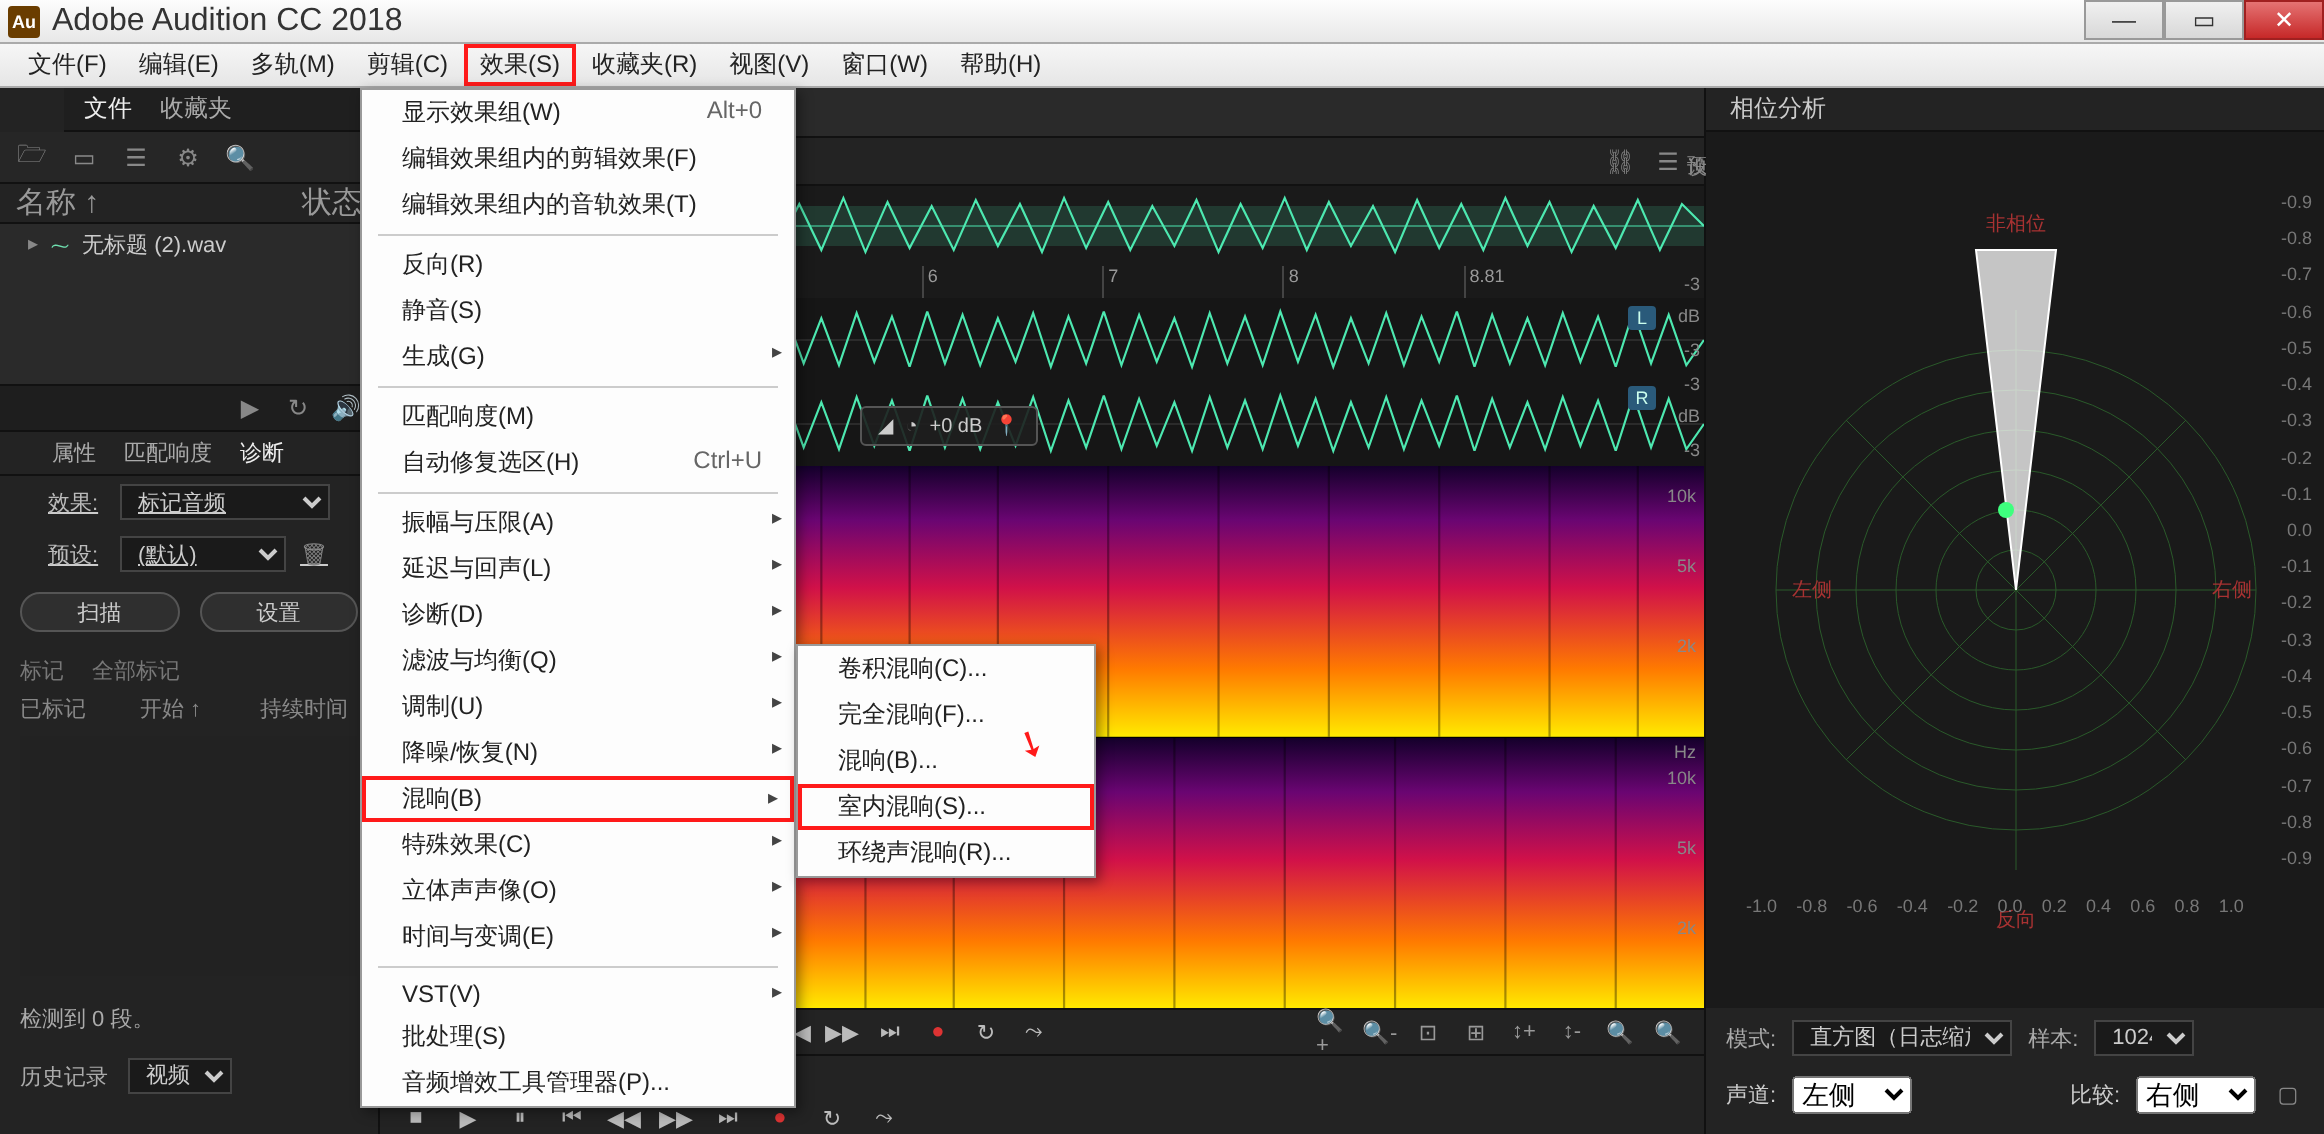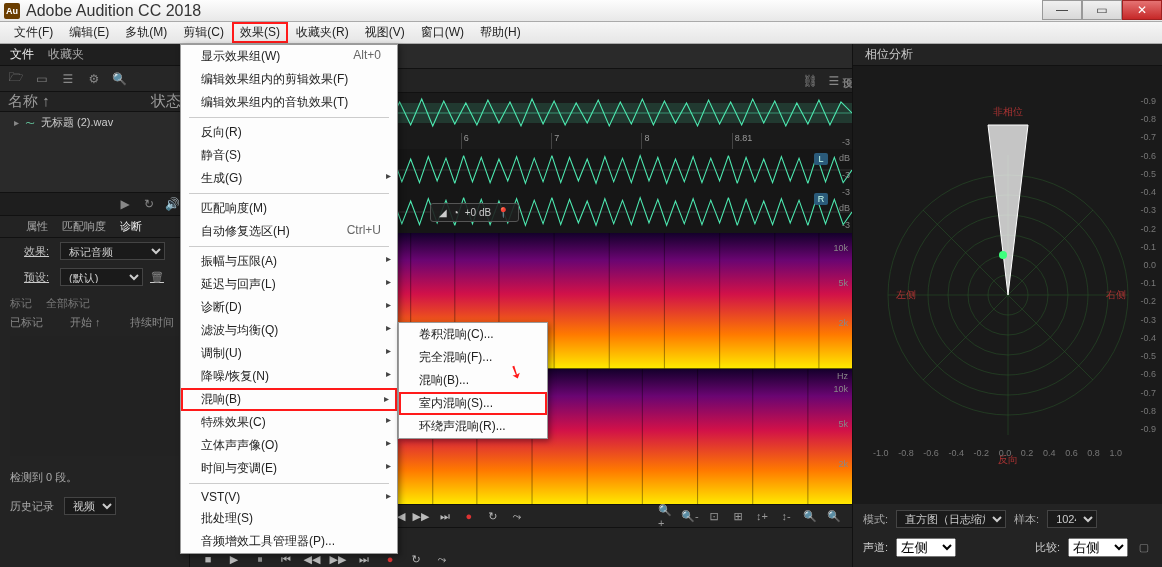--- a/index.html
+++ b/index.html
@@ -18,21 +18,21 @@
 .menubar .mitem { padding: 2px 8px; color:#222; cursor:pointer; }
 .menubar .mitem.hilite { border: 2px solid #ff1a1a; padding: 0 6px; }
 
 
 .app { display:flex; height: calc(100% - 44px); background:#232323; }
 .leftcol { width: 190px; display:flex; flex-direction:column; border-right:1px solid #111; }
 .midcol { flex:1; display:flex; flex-direction:column; position:relative; }
 .rightcol { width: 310px; border-left:1px solid #111; display:flex; flex-direction:column; }
 
 
-.panel-head { height: 22px; display:flex; align-items:center; gap:14px; padding:0 10px; background:#1f1f1f; border-bottom:1px solid #111; font-size:12px; }
+.panel-head { height: 22px; display:flex; align-items:center; gap:14px; padding:0 10px; background:#1f1f1f; border-bottom:1px solid #111; font-size:12px;margin-left:32px; }
 .tab { color:#aaa; cursor:pointer; }
 .tab.active { color:#eee; }
 .filetoolbar { height:26px; display:flex; align-items:center; gap:10px; padding:0 8px; background:#262626; border-bottom:1px solid #111; }
 .ico { width:16px; height:16px; display:inline-flex; align-items:center; justify-content:center; color:#888; }
 .listhead { height:20px; display:flex; padding:0 8px; font-size:15px; color:#999; border-bottom:1px solid #111; align-items:center; justify-content:space-between; }
 .filelist { flex:0 0 80px; background:#2a2a2a; }
 .filerow { height:20px; display:flex; align-items:center; padding-left:14px; gap:6px; color:#ccc; font-size:11px; }
 .filerow .wave-ico { color:#6fe0b0; font-size:10px; }
 .arrow-ico { color:#888; font-size:10px; }
 .ctrlbar { height:24px; background:#1e1e1e; border-top:1px solid #111; border-bottom:1px solid #111; display:flex; align-items:center; justify-content:flex-end; gap:8px; padding-right:8px; }
@@ -166,20 +166,24 @@
         <span class="tab active">诊断</span>
       </div>
       <div class="fxrow">
         <label>效果:</label>
         <select class="fxsel"><option>标记音频</option></select>
       </div>
       <div class="fxrow">
         <label>预设:</label>
         <select class="fxsel"><option>(默认)</option></select>
         <span class="ico">🗑</span>
+      </div>
+      <div class="btnrow">
+        <div class="obtn">扫描</div>
+        <div class="obtn">设置</div>
       </div>
       <div class="markers">
         <div style="display:flex; gap:14px; color:#777; margin-bottom:4px;">
           <span>标记</span>
           <span>全部标记</span>
         </div>
         <div class="markhead">
           <span>已标记</span>
           <span>开始 ↑</span>
           <span>持续时间</span>

